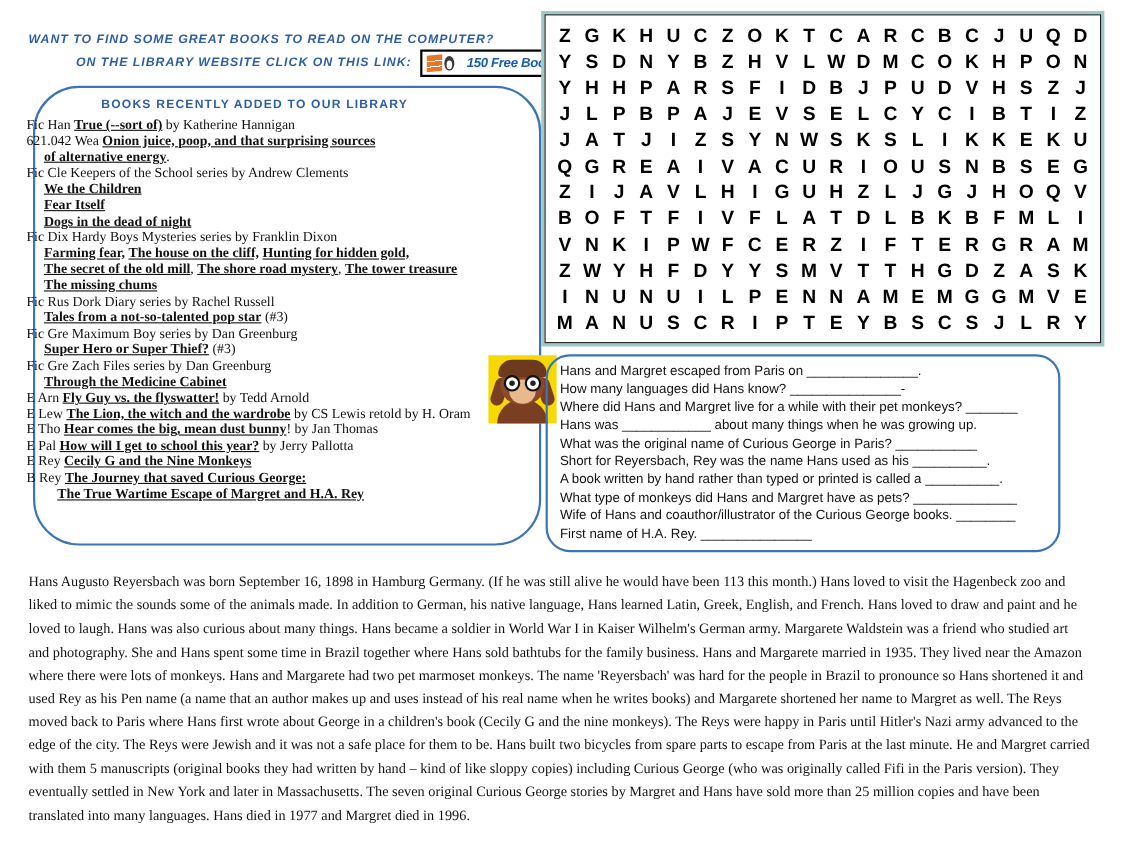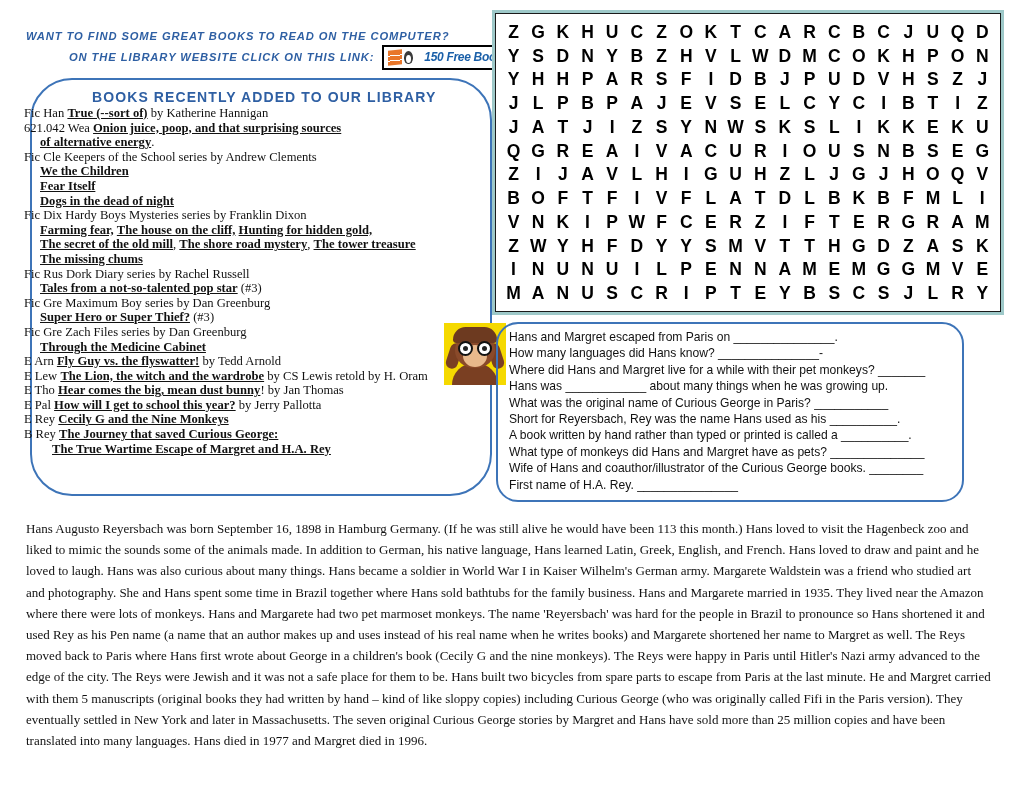--- a/index.html
+++ b/index.html
@@ -106,21 +106,21 @@
     border-radius: 42px;
     box-sizing: border-box;
     background: transparent;
   }
   #books-heading {
     position: absolute;
     left: 60px;
     top: 89px;
     font-family: "Liberation Sans", sans-serif;
     font-weight: bold;
-    font-size: 14px;
+    font-size: 11px;
     letter-spacing: 1.1px;
     color: #2e5fa3;
     text-transform: uppercase;
     white-space: nowrap;
     padding-left: 32px;
   }
   #books-list {
     position: absolute;
     left: 24px;
     top: 106px;

